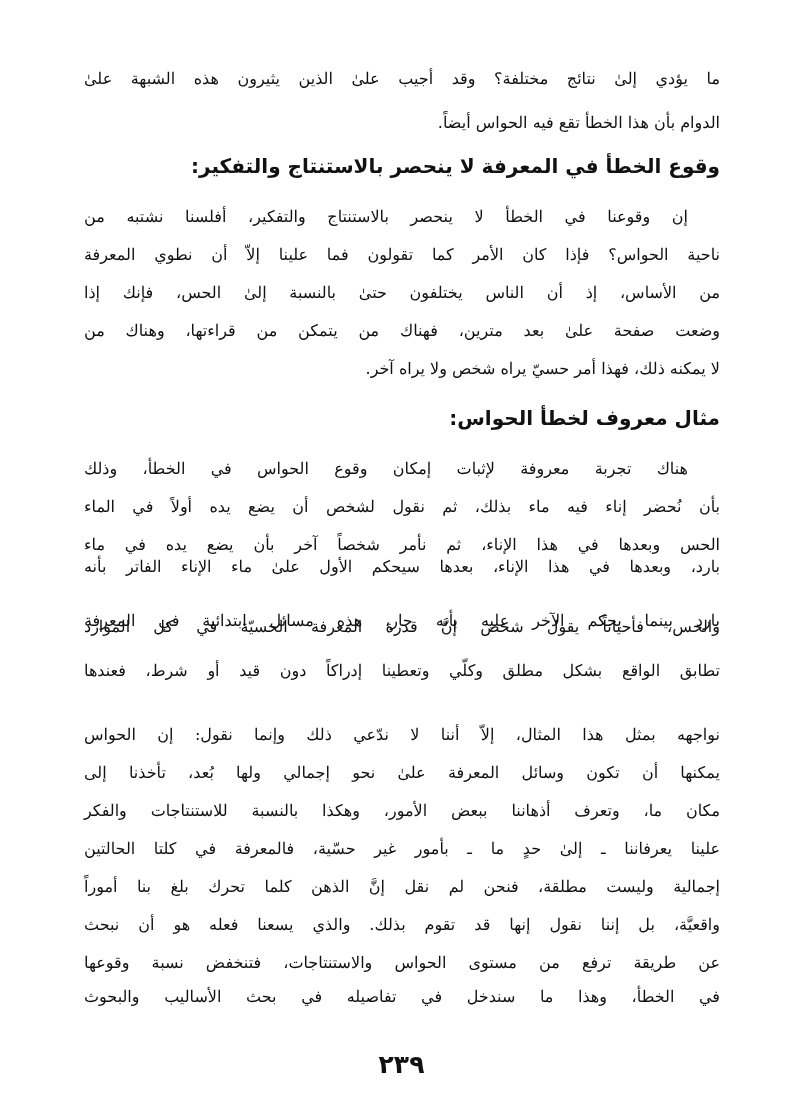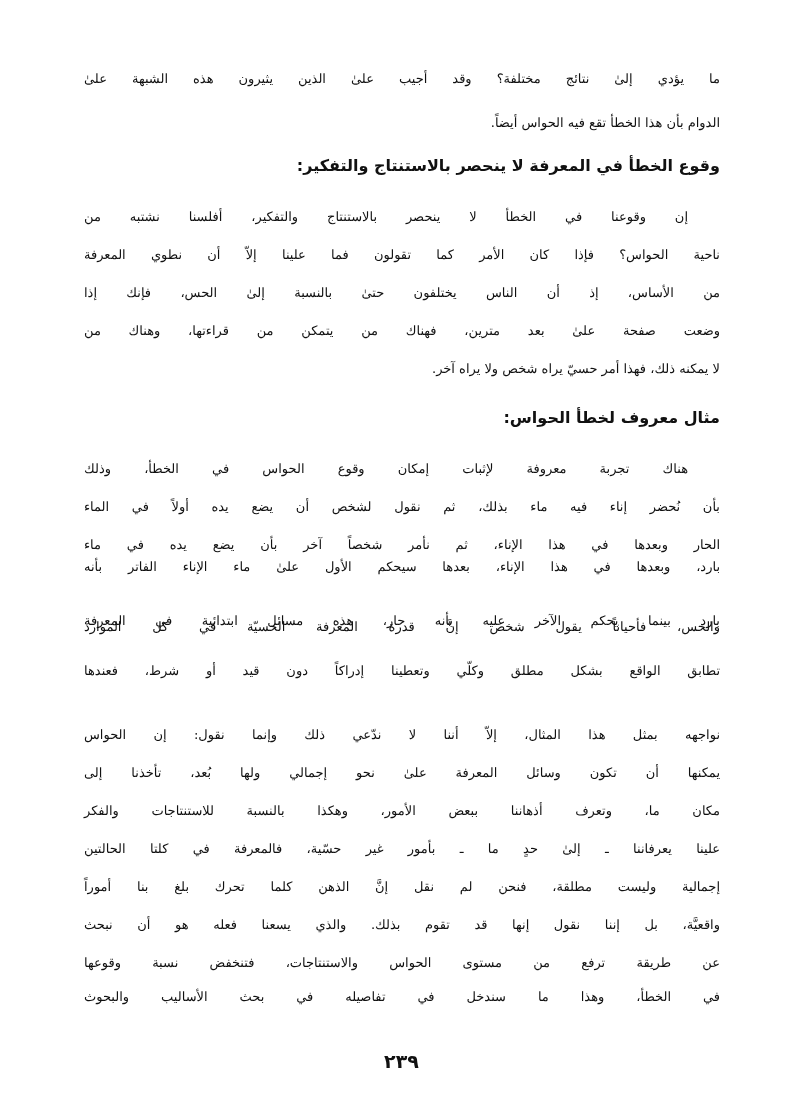--- a/index.html
+++ b/index.html
@@ -19,55 +19,55 @@
       left: 84px;
       top: 20px;
       width: 636px;
       direction: rtl;
       font-family: "DejaVu Serif", "Liberation Serif", serif;
     }
     .line {
       position: absolute;
       right: 0;
       width: 636px;
-      font-size: 13px;
+      font-size: 16px;
       line-height: 38px;
       height: 38px;
       white-space: nowrap;
       text-align: justify;
       text-align-last: justify;
     }
     .line.last {
       text-align-last: right;
     }
     .line.indent {
       padding-right: 32px;
       width: 604px;
     }
     .heading {
       position: absolute;
       right: 0;
       width: 636px;
       font-family: "DejaVu Sans", "Liberation Sans", sans-serif;
       font-weight: bold;
-      font-size: 16px;
+      font-size: 20px;
       line-height: 38px;
       height: 38px;
       text-align: right;
       white-space: nowrap;
     }
     .page-number {
       position: absolute;
       left: 0;
       width: 803px;
       top: 1050px;
       text-align: center;
       font-family: "DejaVu Sans", "Liberation Sans", sans-serif;
       font-weight: bold;
-      font-size: 19px;
+      font-size: 25px;
       direction: rtl;
     }
   </style>
 </head>
 <body>
 
 <div class="page">
 
   <div class="line" style="top:40px">ما يؤدي إلىٰ نتائج مختلفة؟ وقد أجيب علىٰ الذين يثيرون هذه الشبهة علىٰ</div>
   <div class="line last" style="top:84px">الدوام بأن هذا الخطأ تقع فيه الحواس أيضاً.</div>
@@ -77,21 +77,21 @@
   <div class="line indent" style="top:178px">إن وقوعنا في الخطأ لا ينحصر بالاستنتاج والتفكير، أفلسنا نشتبه من</div>
   <div class="line" style="top:216px">ناحية الحواس؟ فإذا كان الأمر كما تقولون فما علينا إلاّ أن نطوي المعرفة</div>
   <div class="line" style="top:254px">من الأساس، إذ أن الناس يختلفون حتىٰ بالنسبة إلىٰ الحس، فإنك إذا</div>
   <div class="line" style="top:292px">وضعت صفحة علىٰ بعد مترين، فهناك من يتمكن من قراءتها، وهناك من</div>
   <div class="line last" style="top:330px">لا يمكنه ذلك، فهذا أمر حسيّ يراه شخص ولا يراه آخر.</div>
 
   <div class="heading" style="top:379px">مثال معروف لخطأ الحواس:</div>
 
   <div class="line indent" style="top:430px">هناك تجربة معروفة لإثبات إمكان وقوع الحواس في الخطأ، وذلك</div>
   <div class="line" style="top:468px">بأن نُحضر إناء فيه ماء بذلك، ثم نقول لشخص أن يضع يده أولاً في الماء</div>
-  <div class="line" style="top:506px">الحار وبعدها في هذا الإناء، ثم نأمر شخصاً آخر بأن يضع يده في ماء</div>
+  <div class="line" style="top:506px">الحس وبعدها في هذا الإناء، ثم نأمر شخصاً آخر بأن يضع يده في ماء</div>
   <div class="line" style="top:528px">بارد، وبعدها في هذا الإناء، بعدها سيحكم الأول علىٰ ماء الإناء الفاتر بأنه</div>
   <div class="line" style="top:582px">بارد بينما يحكم الآخر عليه بأنه حار، هذه مسائل ابتدائية في المعرفة</div>
   <div class="line" style="top:588px">والحس، فأحياناً يقول شخص إنَّ قدرة المعرفة الحسيّة في كل الموارد</div>
   <div class="line" style="top:632px">تطابق الواقع بشكل مطلق وكلّي وتعطينا إدراكاً دون قيد أو شرط، فعندها</div>
   <div class="line" style="top:696px">نواجهه بمثل هذا المثال، إلاّ أننا لا ندّعي ذلك وإنما نقول: إن الحواس</div>
   <div class="line" style="top:734px">يمكنها أن تكون وسائل المعرفة علىٰ نحو إجمالي ولها بُعد، تأخذنا إلى</div>
   <div class="line" style="top:772px">مكان ما، وتعرف أذهاننا ببعض الأمور، وهكذا بالنسبة للاستنتاجات والفكر</div>
   <div class="line" style="top:810px">علينا يعرفاننا ـ إلىٰ حدٍ ما ـ بأمور غير حسّية، فالمعرفة في كلتا الحالتين</div>
   <div class="line" style="top:848px">إجمالية وليست مطلقة، فنحن لم نقل إنَّ الذهن كلما تحرك بلغ بنا أموراً</div>
   <div class="line" style="top:886px">واقعيَّة، بل إننا نقول إنها قد تقوم بذلك. والذي يسعنا فعله هو أن نبحث</div>

